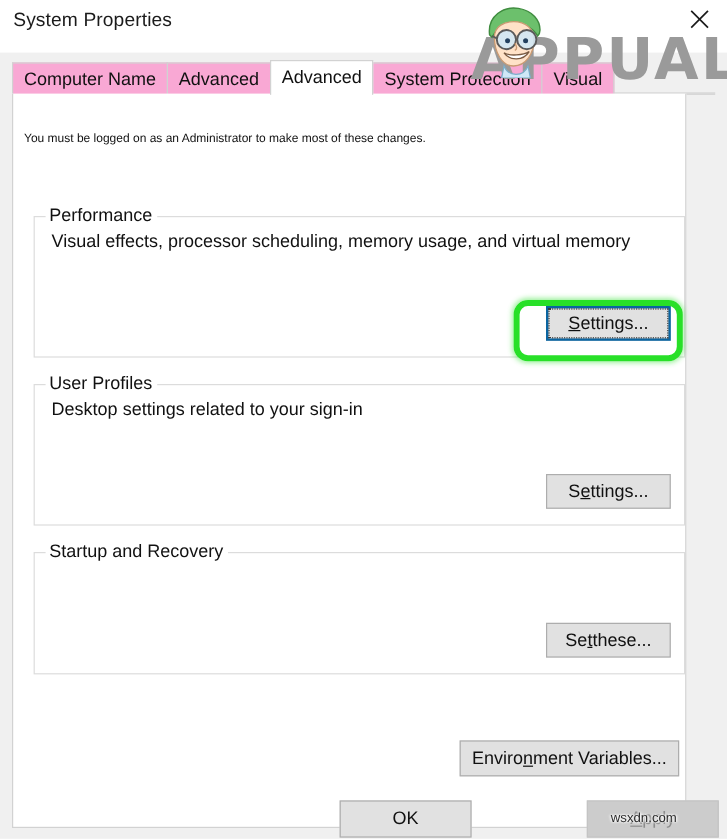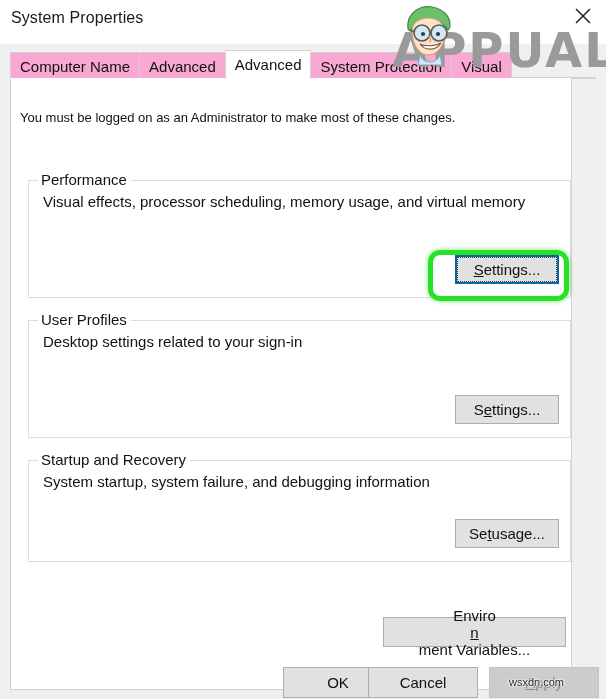--- a/index.html
+++ b/index.html
@@ -116,21 +116,21 @@
     background: #ffffff;
     border: 1px solid #d2d2d2;
     border-top: none;
     box-sizing: border-box;
   }
 
   .admin-note {
     position: absolute;
     left: 20px;
     top: 66px;
-    font-size: 13px;
+    font-size: 10px;
     color: #111111;
     white-space: nowrap;
   }
 
   
   .groupbox {
     position: absolute;
     border: 1px solid #dcdcdc;
     background: transparent;
     box-sizing: border-box;
@@ -211,21 +211,20 @@
     pointer-events: none;
     z-index: 5;
   }
 
   #btn-env {
     position: absolute;
     left: 383px;
     top: 573px;
     width: 183px;
     height: 30px;
-    flex-direction: column;
   }
 
   
   .footer {
     position: absolute;
     left: 0;
     bottom: 0;
     width: 606px;
     height: 53px;
   }
@@ -334,37 +333,35 @@
       <div class="gb-desc">Desktop settings related to your sign-in</div>
       <div class="btn gb-btn">
         <span>S</span>
           <span class="acc">e</span>
           <span>ttings...</span>
       </div>
     </div>
 
     <div class="groupbox" id="gb-startup">
       <div class="gb-legend">Startup and Recovery</div>
-      <div class="gb-desc">System startup, system failure, and debugging information</div>
       <div class="btn gb-btn">
         <span>Se</span>
           <span class="acc">t</span>
-          <span>usage...</span>
+          <span>these...</span>
       </div>
     </div>
 
     <div class="btn" id="btn-env">
       <span>Enviro</span>
         <span class="acc">n</span>
         <span>ment Variables...</span>
     </div>
 
     <div class="footer">
       <div class="btn" id="btn-ok">OK</div>
-      <div class="btn" id="btn-cancel">Cancel</div>
       <div class="btn" id="btn-apply">
         <span></span>
           <span class="acc">A</span>
           <span>pply</span>
       </div>
     </div>
 
   </div>
 
   <div class="wm-appuals">

